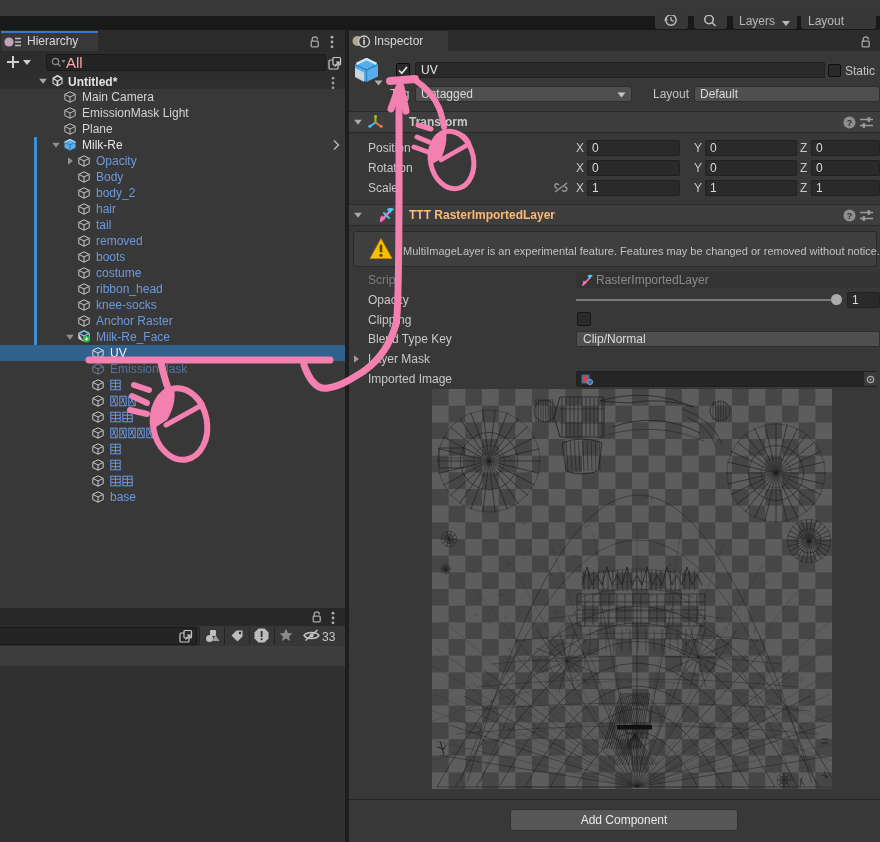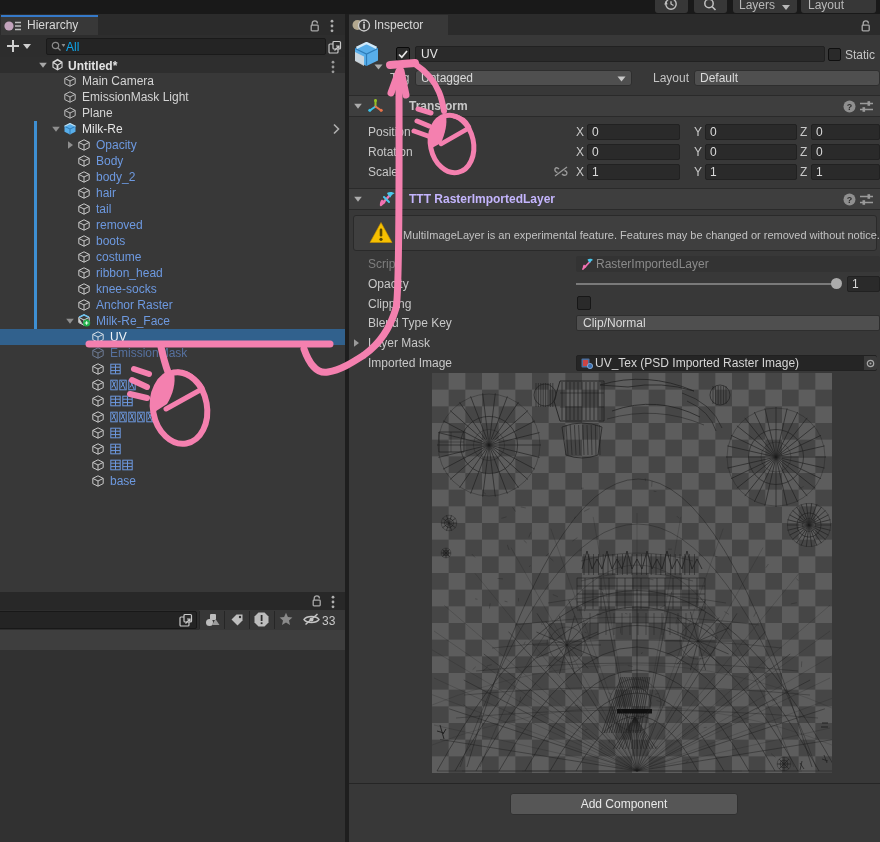--- a/index.html
+++ b/index.html
@@ -5,21 +5,21 @@
   font-family:"Liberation Sans", sans-serif; }
 .abs { position:absolute; }
 .txt { position:absolute; font-size:12px; color:#D4D4D4; white-space:nowrap; line-height:16px; }
 .b { font-weight:bold; }
 .blue { color:#6D99E0; }
 .field { position:absolute; background:#2A2A2A; border:1px solid #212121; border-radius:2px; }
 .popup { position:absolute; background:#4F4F4F; border:1px solid #2E2E2E; border-radius:3px; }
 .hdr { position:absolute; background:#3E3E3E; border-top:1px solid #2A2A2A; border-bottom:1px solid #2A2A2A; }
 </style></head>
 <body>
-<div class="abs" style="left:0;top:0;width:880px;height:706px;background:#383838"><div class="abs" style="left:0;top:0;width:880px;height:14px;background:#191919"></div><div class="abs" style="left:655px;top:-8px;width:33px;height:21px;background:#373737;border-radius:3px"></div><svg class="abs" style="left:663px;top:-1px" width="16" height="13" viewBox="0 0 16 13">
+<div class="abs" style="left:0;top:16px;width:880px;height:706px;background:#383838"><div class="abs" style="left:0;top:0;width:880px;height:14px;background:#191919"></div><div class="abs" style="left:655px;top:-8px;width:33px;height:21px;background:#373737;border-radius:3px"></div><svg class="abs" style="left:663px;top:-1px" width="16" height="13" viewBox="0 0 16 13">
       <circle cx="8" cy="5" r="5.2" fill="none" stroke="#C0C0C0" stroke-width="1.4"></circle>
       <path d="M8 2.2 V5 L10.5 6.5" stroke="#C0C0C0" stroke-width="1.3" fill="none"></path>
       <path d="M2.8 2 L1.2 5.4 L4.8 5.2" fill="#C0C0C0"></path>
     </svg><div class="abs" style="left:694px;top:-8px;width:33px;height:21px;background:#373737;border-radius:3px"></div><svg class="abs" style="left:702px;top:-1px" width="16" height="13" viewBox="0 0 16 13">
       <circle cx="7" cy="4.5" r="4.2" fill="none" stroke="#C0C0C0" stroke-width="1.5"></circle>
       <path d="M10 7.5 L13.5 11" stroke="#C0C0C0" stroke-width="1.6"></path>
     </svg><div class="abs" style="left:733px;top:-8px;width:64px;height:21px;background:#373737;border-radius:3px"></div><div class="txt" style="left:739px;top:-3px;color:#B8B8B8">Layers</div><svg class="abs" style="left:781px;top:4px" width="10" height="7" viewBox="0 0 10 7">
       <path d="M1 1 L9 1 L5 6 Z" fill="#B8B8B8"></path>
     </svg><div class="abs" style="left:801px;top:-8px;width:75px;height:21px;background:#373737;border-radius:3px"></div><div class="txt" style="left:808px;top:-3px;color:#B8B8B8">Layout</div><div class="abs" style="left:0;top:14px;width:345px;height:828px;background:#383838"></div><div class="abs" style="left:0;top:14px;width:345px;height:21px;background:#2B2B2B"></div><div class="abs" style="left:1px;top:15px;width:97px;height:20px;background:#383838"></div><div class="abs" style="left:1px;top:15px;width:97px;height:2px;background:#3579C8"></div><circle-ico></circle-ico><svg class="abs" style="left:4px;top:20px" width="18" height="12" viewBox="0 0 18 12">
       <circle cx="5" cy="6" r="4.6" fill="#C2A3BC"></circle>
@@ -31,21 +31,21 @@
       <circle cx="2" cy="2.2" r="1.4" fill="#AFAFAF"></circle>
       <circle cx="2" cy="7" r="1.4" fill="#AFAFAF"></circle>
       <circle cx="2" cy="11.8" r="1.4" fill="#AFAFAF"></circle>
     </svg><div class="abs" style="left:0;top:35px;width:345px;height:22px;background:#2D2D2D"></div><svg class="abs" style="left:6px;top:39px" width="26" height="14" viewBox="0 0 26 14">
       <path d="M7 1 V13 M1 7 H13" stroke="#CFCFCF" stroke-width="2"></path>
       <path d="M17 5 L25 5 L21 10 Z" fill="#CFCFCF"></path>
     </svg><div class="field" style="left:46px;top:38px;width:280px;height:17px;background:#242424;border-color:#1A1A1A"></div><svg class="abs" style="left:51px;top:41px" width="14" height="11" viewBox="0 0 14 11">
       <circle cx="4.5" cy="4.5" r="3.2" fill="none" stroke="#8A8A8A" stroke-width="1.2"></circle>
       <path d="M7 7 L9.5 9.5" stroke="#8A8A8A" stroke-width="1.2"></path>
       <path d="M10.5 3 l4 0 l-2 3 z" fill="#8A8A8A"></path>
-    </svg><div class="txt" style="left:66px;top:39px;color:#0ea5e9;font-size:12px">All</div><svg style="position:absolute;left:328px;top:40px" width="14" height="14" viewBox="0 0 14 14">
+    </svg><div class="txt" style="left:66px;top:39px;color:#fca5a5;font-size:15px">All</div><svg style="position:absolute;left:328px;top:40px" width="14" height="14" viewBox="0 0 14 14">
       <rect x="1" y="4" width="9" height="9" rx="1" fill="none" stroke="#C8C8C8" stroke-width="1.2"></rect>
       <rect x="5" y="1.5" width="7.5" height="7.5" rx="1" fill="#2A2A2A" stroke="#C8C8C8" stroke-width="1.2"></rect>
       <path d="M6.5 10.5 L11 6 M8 6 h3 v3" stroke="#C8C8C8" stroke-width="1.2" fill="none"></path>
     </svg><div class="abs" style="left:0;top:57px;width:345px;height:16px;background:#2E2E2E"></div><svg style="position:absolute;left:38px;top:60px" width="10" height="10" viewBox="0 0 10 10">
       <path d="M1.2 2.8 L8.8 2.8 L5 7.8 Z" fill="#A8A8A8"></path>
     </svg><svg class="abs" style="left:51px;top:58px" width="13" height="13" viewBox="0 0 32 32">
       <path fill="#D6D6D6" d="M16 2 L28.5 9.2 V23.6 L16 30.8 L3.5 23.6 V9.2 Z M16 6.5 L8 11.1 L16 15.7 L24 11.1 Z M6.2 13.4 V22.2 L13.8 26.6 V17.8 Z M25.8 13.4 L18.2 17.8 V26.6 L25.8 22.2 Z"></path>
     </svg><div class="txt b" style="left:68px;top:58px;color:#E2E2E2">Untitled*</div><svg style="position:absolute;left:331px;top:60px" width="4" height="14" viewBox="0 0 4 14">
       <circle cx="2" cy="2.2" r="1.4" fill="#9A9A9A"></circle>
       <circle cx="2" cy="7" r="1.4" fill="#9A9A9A"></circle>
@@ -252,42 +252,42 @@
     </svg><div class="txt" style="left:368px;top:124px;color:#C8C8C8">Position</div><div class="txt" style="left:576px;top:124px;color:#C8C8C8">X</div><div class="field" style="left:587px;top:124px;width:93px;height:16px"></div><div class="txt" style="left:592px;top:124px;color:#DADADA">0</div><div class="txt" style="left:694px;top:124px;color:#C8C8C8">Y</div><div class="field" style="left:705px;top:124px;width:92px;height:16px"></div><div class="txt" style="left:710px;top:124px;color:#DADADA">0</div><div class="txt" style="left:800px;top:124px;color:#C8C8C8">Z</div><div class="field" style="left:811px;top:124px;width:69px;height:16px"></div><div class="txt" style="left:816px;top:124px;color:#DADADA">0</div><div class="txt" style="left:368px;top:144px;color:#C8C8C8">Rotation</div><div class="txt" style="left:576px;top:144px;color:#C8C8C8">X</div><div class="field" style="left:587px;top:144px;width:93px;height:16px"></div><div class="txt" style="left:592px;top:144px;color:#DADADA">0</div><div class="txt" style="left:694px;top:144px;color:#C8C8C8">Y</div><div class="field" style="left:705px;top:144px;width:92px;height:16px"></div><div class="txt" style="left:710px;top:144px;color:#DADADA">0</div><div class="txt" style="left:800px;top:144px;color:#C8C8C8">Z</div><div class="field" style="left:811px;top:144px;width:69px;height:16px"></div><div class="txt" style="left:816px;top:144px;color:#DADADA">0</div><div class="txt" style="left:368px;top:164px;color:#C8C8C8">Scale</div><div class="txt" style="left:576px;top:164px;color:#C8C8C8">X</div><div class="field" style="left:587px;top:164px;width:93px;height:16px"></div><div class="txt" style="left:592px;top:164px;color:#DADADA">1</div><div class="txt" style="left:694px;top:164px;color:#C8C8C8">Y</div><div class="field" style="left:705px;top:164px;width:92px;height:16px"></div><div class="txt" style="left:710px;top:164px;color:#DADADA">1</div><div class="txt" style="left:800px;top:164px;color:#C8C8C8">Z</div><div class="field" style="left:811px;top:164px;width:69px;height:16px"></div><div class="txt" style="left:816px;top:164px;color:#DADADA">1</div><svg class="abs" style="left:553px;top:165px" width="16" height="13" viewBox="0 0 16 13">
       <path d="M6 4 C4 2 2.5 2.5 2 4 C1.5 5.5 2.5 7 4.5 7.5 M9 9 C11 11 13 10.5 13.7 9 C14.3 7.5 13.5 6 11.5 5.5" fill="none" stroke="#9A9A9A" stroke-width="1.4"></path>
       <path d="M2 11 L14 2" stroke="#9A9A9A" stroke-width="1.3"></path>
     </svg><div class="hdr" style="left:349px;top:188px;width:531px;height:22px"></div><svg style="position:absolute;left:353px;top:194px" width="10" height="10" viewBox="0 0 10 10">
       <path d="M1.2 2.8 L8.8 2.8 L5 7.8 Z" fill="#ACACAC"></path>
     </svg><svg class="abs" style="left:378px;top:191px" width="18" height="17" viewBox="0 0 18 17">
       <path d="M3 14 L13 3" stroke="#F272B2" stroke-width="2.4" stroke-linecap="round"></path>
       <path d="M9 2 C11 0.5 15 0.5 16.5 2.5 C14.5 3 13 4.5 12.5 6.5 C11 5 9.5 3.5 9 2 Z" fill="#49C8EC"></path>
       <path d="M6 6 L11 11" stroke="#49C8EC" stroke-width="2" stroke-linecap="round"></path>
       <path d="M4 8.5 C2.5 9.5 1.5 12 2 14.5 C4 13.5 6 13.5 7.5 11.5 Z" fill="#F272B2"></path>
-    </svg><div class="txt b" style="left:409px;top:191px;color:#c4b5fd">TTT RasterImportedLayer</div><svg class="abs" style="left:843px;top:193px" width="13" height="13" viewBox="0 0 13 13">
+    </svg><div class="txt b" style="left:409px;top:191px;color:#fdba74">TTT RasterImportedLayer</div><svg class="abs" style="left:843px;top:193px" width="13" height="13" viewBox="0 0 13 13">
       <circle cx="6.5" cy="6.5" r="6" fill="#8F8F8F"></circle>
       <text x="6.5" y="9.6" font-size="9" font-weight="bold" fill="#2E2E2E" text-anchor="middle" font-family="Liberation Sans">?</text>
     </svg><svg class="abs" style="left:860px;top:194px" width="13" height="11" viewBox="0 0 13 11">
       <path d="M0 2.5 H13 M0 8.5 H13" stroke="#9A9A9A" stroke-width="1.4"></path>
       <rect x="7.5" y="0.2" width="2.6" height="4.6" fill="#9A9A9A"></rect>
       <rect x="2.5" y="6.2" width="2.6" height="4.6" fill="#9A9A9A"></rect>
     </svg><div class="abs" style="left:353px;top:215px;width:524px;height:36px;background:#3F3F3F;border:1px solid #2A2A2A;border-radius:3px"></div><svg class="abs" style="left:369px;top:221px" width="24" height="23" viewBox="0 0 24 23">
       <path d="M12 1.5 L23 21.5 H1 Z" fill="#F6C000" stroke="#C89000" stroke-width="0.6"></path>
       <rect x="10.7" y="7.5" width="2.6" height="8" rx="1.2" fill="#5A4700"></rect>
       <circle cx="12" cy="18.3" r="1.6" fill="#5A4700"></circle>
     </svg><div class="txt" style="left:403px;top:227px;font-size:11px;color:#C2C2C2">MultiImageLayer is an experimental feature. Features may be changed or removed without notice.</div><div class="txt" style="left:368px;top:256px;color:#7E7E7E">Script</div><div class="abs" style="left:576px;top:256px;width:304px;height:16px;background:#333333;border-radius:2px"></div><svg class="abs" style="left:581px;top:258px" width="13" height="13" viewBox="0 0 13 13">
       <path d="M2 11 L9 3.5" stroke="#F272B2" stroke-width="1.8" stroke-linecap="round"></path>
       <path d="M6.5 1.5 C8 0.5 11 0.5 12 2 C10.5 2.5 9.5 3.5 9 5 C8 4 7 3 6.5 1.5 Z" fill="#49C8EC"></path>
       <path d="M3 6.5 C2 7.5 1.5 9 1.8 11 C3.2 10.2 4.6 10 5.6 8.8 Z" fill="#F272B2"></path>
     </svg><div class="txt" style="left:596px;top:256px;color:#8A8A8A">RasterImportedLayer</div><div class="txt" style="left:368px;top:276px;color:#C8C8C8">Opacity</div><div class="abs" style="left:576px;top:283px;width:260px;height:2px;background:#7A7A7A"></div><div class="abs" style="left:831px;top:278px;width:11px;height:11px;background:#ABABAB;border-radius:50%"></div><div class="field" style="left:847px;top:276px;width:33px;height:16px"></div><div class="txt" style="left:852px;top:276px;color:#DADADA">1</div><div class="txt" style="left:368px;top:296px;color:#C8C8C8">Clipping</div><div class="field" style="left:577px;top:296px;width:14px;height:14px;border-color:#171717"></div><div class="txt" style="left:368px;top:315px;color:#C8C8C8">Blend Type Key</div><div class="popup" style="left:576px;top:315px;width:304px;height:16px;border-radius:2px"></div><div class="txt" style="left:583px;top:315px;color:#DADADA">Clip/Normal</div><svg style="position:absolute;left:351px;top:338px" width="10" height="10" viewBox="0 0 10 10">
       <path d="M3 1.2 L8 5 L3 8.8 Z" fill="#9A9A9A"></path>
     </svg><div class="txt" style="left:368px;top:335px;color:#C8C8C8">Layer Mask</div><div class="txt" style="left:368px;top:355px;color:#C8C8C8">Imported Image</div><div class="field" style="left:576px;top:355px;width:301px;height:16px;background:#252525"></div><svg class="abs" style="left:581px;top:357px" width="12" height="12" viewBox="0 0 12 12">
       <rect x="0.5" y="1.5" width="8" height="9" rx="1" fill="#4D6F9E"></rect>
       <rect x="2" y="3" width="5" height="6" fill="#C44"></rect>
       <circle cx="9" cy="9" r="2.6" fill="#3A6FB0" stroke="#8FB4E0" stroke-width="0.8"></circle>
-    </svg><div class="txt" style="left:595px;top:355px;color:#D6D6D6">UV_Tex (PSD Imported Raster Image)</div><div class="abs" style="left:864px;top:356px;width:13px;height:14px;background:#3A3A3A;border-radius:0 2px 2px 0"></div><svg class="abs" style="left:866px;top:359px" width="9" height="9" viewBox="0 0 9 9">
+    </svg><div class="abs" style="left:864px;top:356px;width:13px;height:14px;background:#3A3A3A;border-radius:0 2px 2px 0"></div><svg class="abs" style="left:866px;top:359px" width="9" height="9" viewBox="0 0 9 9">
       <circle cx="4.5" cy="4.5" r="3.2" fill="none" stroke="#A8A8A8" stroke-width="1.2"></circle>
       <circle cx="4.5" cy="4.5" r="1" fill="#A8A8A8"></circle>
     </svg><svg class="abs" style="left:432px;top:373px" width="400" height="400" viewBox="0 0 400 400">
 <defs>
         <pattern id="chk" width="33.3333" height="33.3333" patternUnits="userSpaceOnUse">
 <rect width="33.3333" height="33.3333" fill="#5D5D5D"></rect>
 <rect x="0" y="0" width="16.6667" height="16.6667" fill="#464646"></rect>
 <rect x="16.6667" y="16.6667" width="16.6667" height="16.6667" fill="#464646"></rect>
 </pattern>
       </defs>

